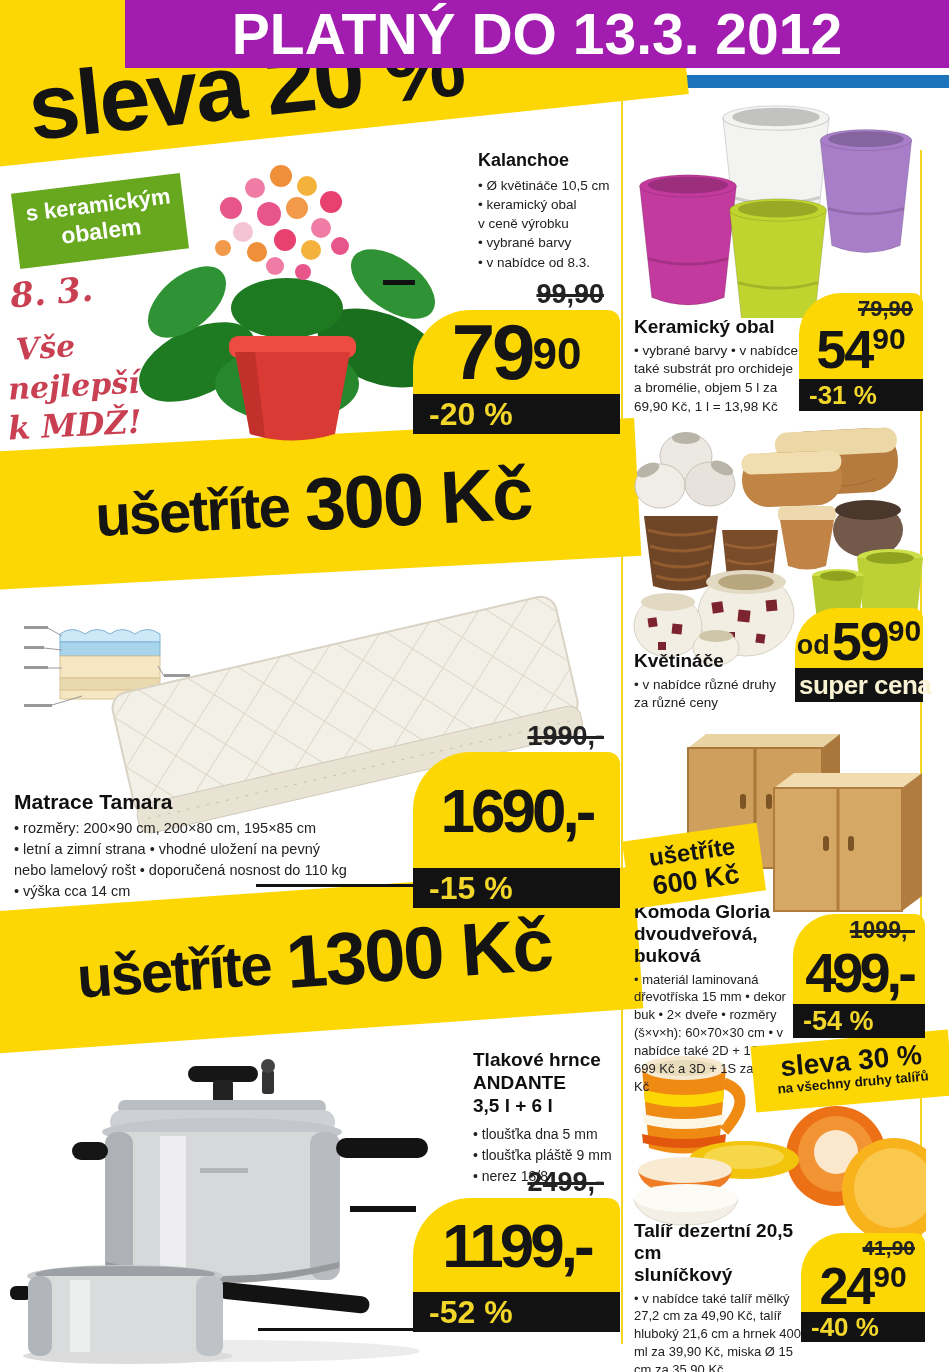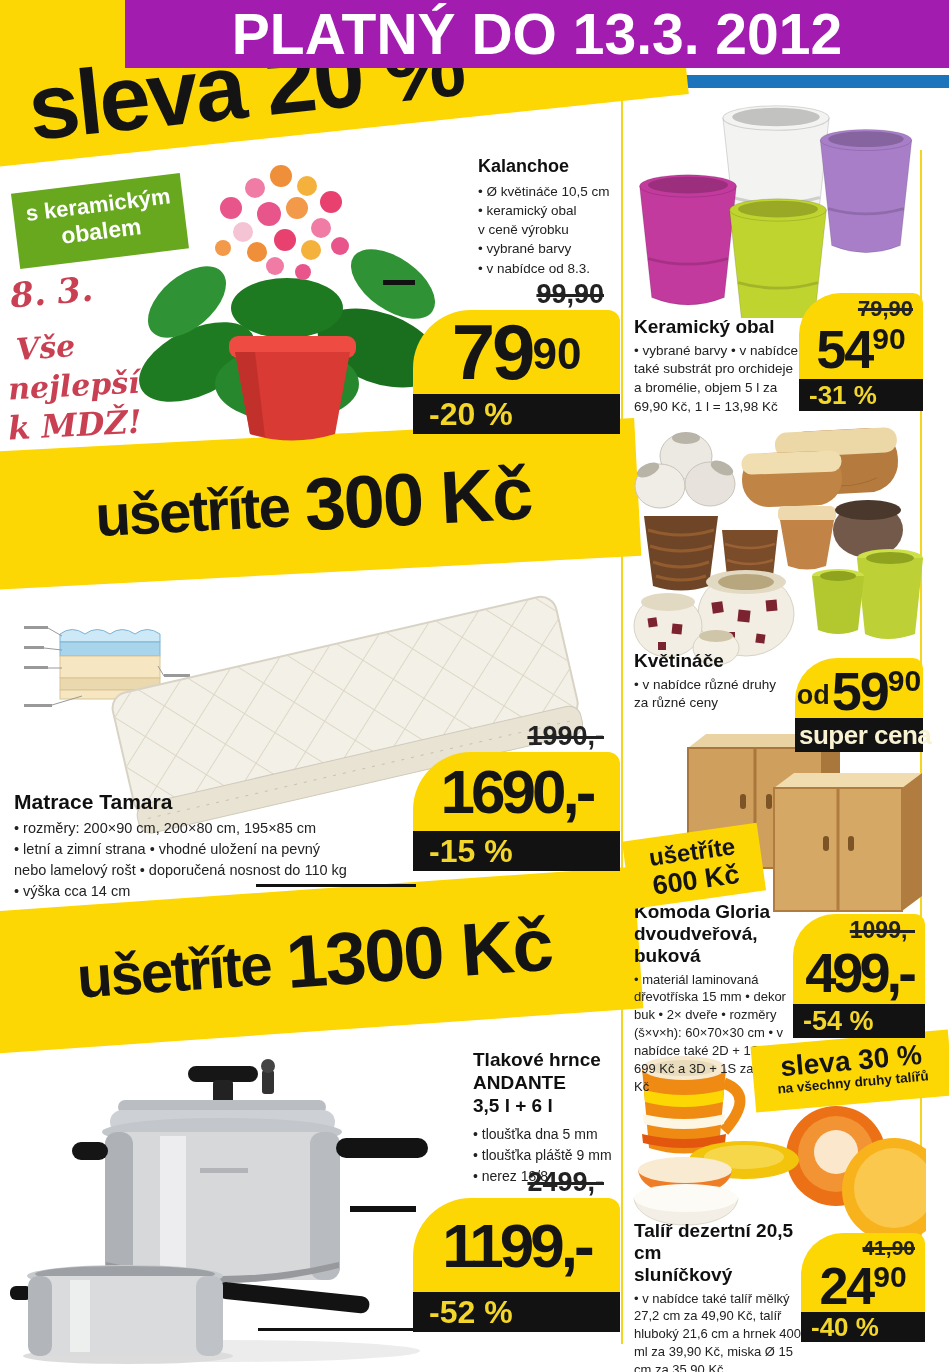--- a/index.html
+++ b/index.html
@@ -44,21 +44,21 @@
 
   
   .hw { color:#c94052; font-family:"DejaVu Serif",serif; font-style:italic; font-weight:700; z-index:2; white-space:nowrap; }
   #hw-date { left:10px; top:272px; font-size:34px; transform:rotate(-5deg); }
   #hw-l1 { left:16px; top:330px; font-size:30px; transform:rotate(-4deg); }
   #hw-l2 { left:8px;  top:368px; font-size:30px; transform:rotate(-3deg); }
   #hw-l3 { left:8px;  top:406px; font-size:32px; transform:rotate(-3deg); }
 
   
   .title { font-weight:700; color:#101010; }
-  #kalanchoe-info { left:478px; top:156px; width:142px; z-index:3; }
+  #kalanchoe-info { left:478px; top:150px; width:142px; z-index:3; }
   #kalanchoe-info .title { font-size:18px; margin-bottom:5px; }
   #kalanchoe-info .line { font-size:13.5px; line-height:1.42; color:#222; }
 
   #matrace-info { left:14px; top:790px; width:412px; z-index:3; }
   #matrace-info .title { font-size:21px; margin-bottom:4px; }
   #matrace-info .line { font-size:14.5px; line-height:1.45; color:#222; }
 
   #tlakove-info { left:473px; top:1048px; width:148px; z-index:3; }
   #tlakove-info .t { font-size:19px; line-height:1.22; }
   #tlakove-info .bullets { margin-top:6px; }
@@ -85,35 +85,35 @@
   .sup { font-weight:700; color:#151515; line-height:1; margin-top:3px; }
 
   #pb-kalanchoe { left:413px; top:278px; width:207px; }
   #pb-kalanchoe .pb-old { font-size:27px; height:32px; line-height:32px; padding-right:16px; }
   #pb-kalanchoe .pb-blob { height:84px; border-radius:58px 12px 0 0; display:flex; align-items:center; justify-content:center; }
   #pb-kalanchoe .num { font-size:78px; }
   #pb-kalanchoe .sup { font-size:44px; }
   #pb-kalanchoe .pb-band { height:40px; line-height:40px; font-size:32px; padding-left:16px; }
 
   .pb-left-lg .pb-old { font-size:27px; height:32px; line-height:32px; padding-right:16px; }
-  .pb-left-lg .pb-blob { height:79px; border-radius:58px 12px 0 0; display:flex; align-items:center; justify-content:center; }
+  .pb-left-lg .pb-blob { height:116px; border-radius:58px 12px 0 0; display:flex; align-items:center; justify-content:center; }
   .pb-left-lg .price-str { font-size:62px; font-weight:700; letter-spacing:-4px; color:#151515; }
   .pb-left-lg .pb-band { height:40px; line-height:40px; font-size:32px; padding-left:16px; }
   #pb-matrace { left:413px; top:720px; width:207px; }
   #pb-cooker  { left:413px; top:1166px; width:207px; }
   #pb-cooker .pb-blob { height:94px; }
 
   .pbr .pb-blob { border-radius:42px 10px 0 0; padding-top:3px; }
   .pbr .pb-old { font-size:22px; height:26px; line-height:26px; padding-right:10px; }
   .pbr .num { font-size:54px; letter-spacing:-2px; }
   .pbr .sup { font-size:30px; margin-top:2px; }
   .pbr .pb-band { height:32px; line-height:32px; font-size:26px; padding-left:10px; }
   #pb-keramicky { left:799px; top:293px; width:124px; }
   #pb-keramicky .pb-blob { height:86px; }
-  #pb-kvetinace { left:795px; top:658px; width:128px; }
+  #pb-kvetinace { left:795px; top:608px; width:128px; }
   #pb-kvetinace .pb-blob { height:60px; display:flex; align-items:flex-start; justify-content:center; padding-top:6px; }
   #pb-kvetinace .prefix { font-size:27px; font-weight:700; margin:16px 2px 0 0; }
   #pb-kvetinace .pb-band { color:#f8f2d2; letter-spacing:-0.5px; text-align:center; padding-left:4px; height:34px; line-height:34px; }
   #pb-komoda { left:793px; top:914px; width:132px; }
   #pb-komoda .pb-old { font-size:23px; }
   #pb-komoda .pb-blob { height:90px; }
   #pb-komoda .price-str { font-size:56px; font-weight:700; letter-spacing:-4px; color:#151515;
                           display:block; text-align:center; line-height:60px; }
   #pb-komoda .pb-band { height:34px; line-height:34px; font-size:27px; }
   #pb-talir { left:801px; top:1233px; width:124px; }

